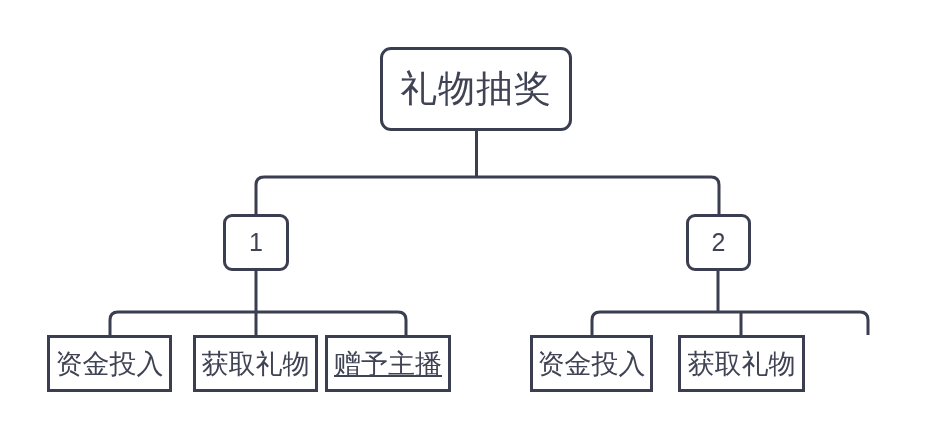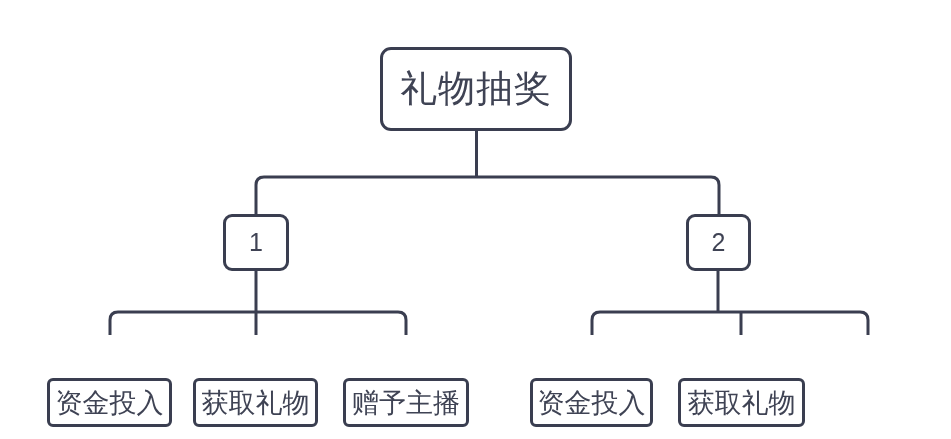--- a/index.html
+++ b/index.html
@@ -50,28 +50,27 @@
     letter-spacing: 1px;
   }
   .node-branch {
     width: 66px; height: 57px;
     border-radius: 9px;
     font-size: 25px;
   }
   .node-branch-1 { left: 223px; top: 214px; }
   .node-branch-2 { left: 686px; top: 214px; width: 65px; }
   .node-leaf {
-    top: 335px; height: 49px;
-    border-radius: 6px;
+    top: 335px; height: 57px;
+    border-radius: 0;
     font-size: 27px;
-    margin-top: 43px;
   }
   .leaf-1-1 { left: 47px;  width: 125px; }
   .leaf-1-2 { left: 193px; width: 125px; }
-  .leaf-1-3 { left: 343px; width: 126px; }
+  .leaf-1-3 { left: 325px; width: 126px; text-decoration: underline; }
   .leaf-2-1 { left: 530px; width: 123px; }
   .leaf-2-2 { left: 678px; width: 127px; }
   .leaf-2-3 { left: 827px; width: 80px;  }
 </style>
 </head>
 <body>
 
 <div class="canvas">
 
   <svg class="connectors" viewBox="0 0 951 439" xmlns="http://www.w3.org/2000/svg" aria-hidden="true">

